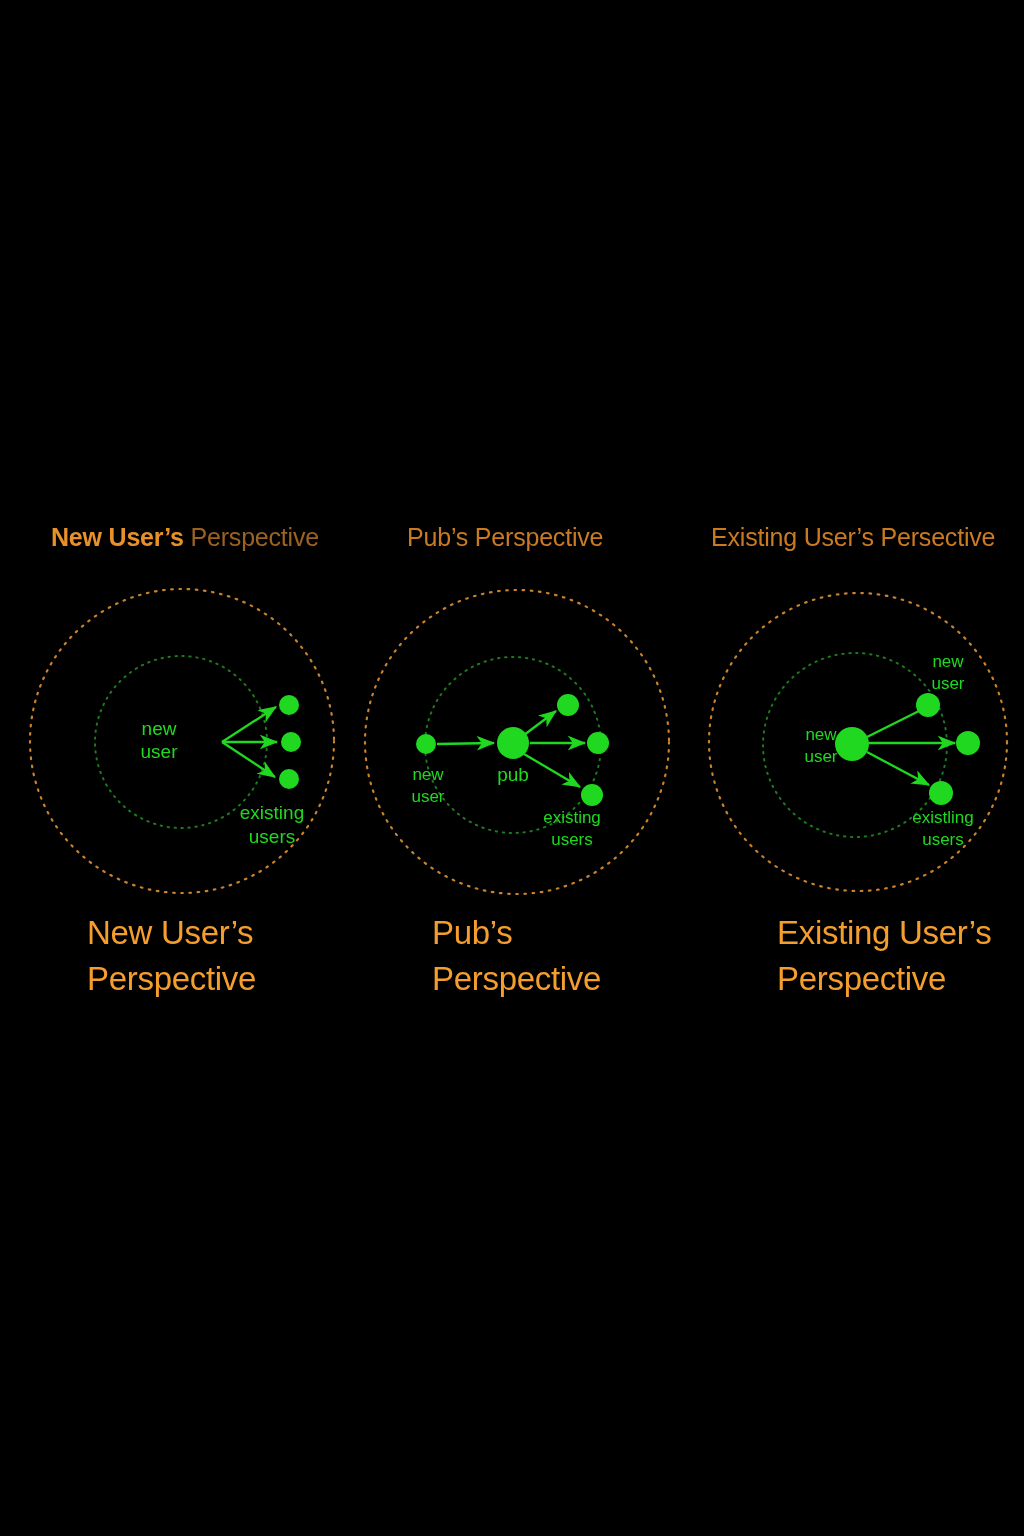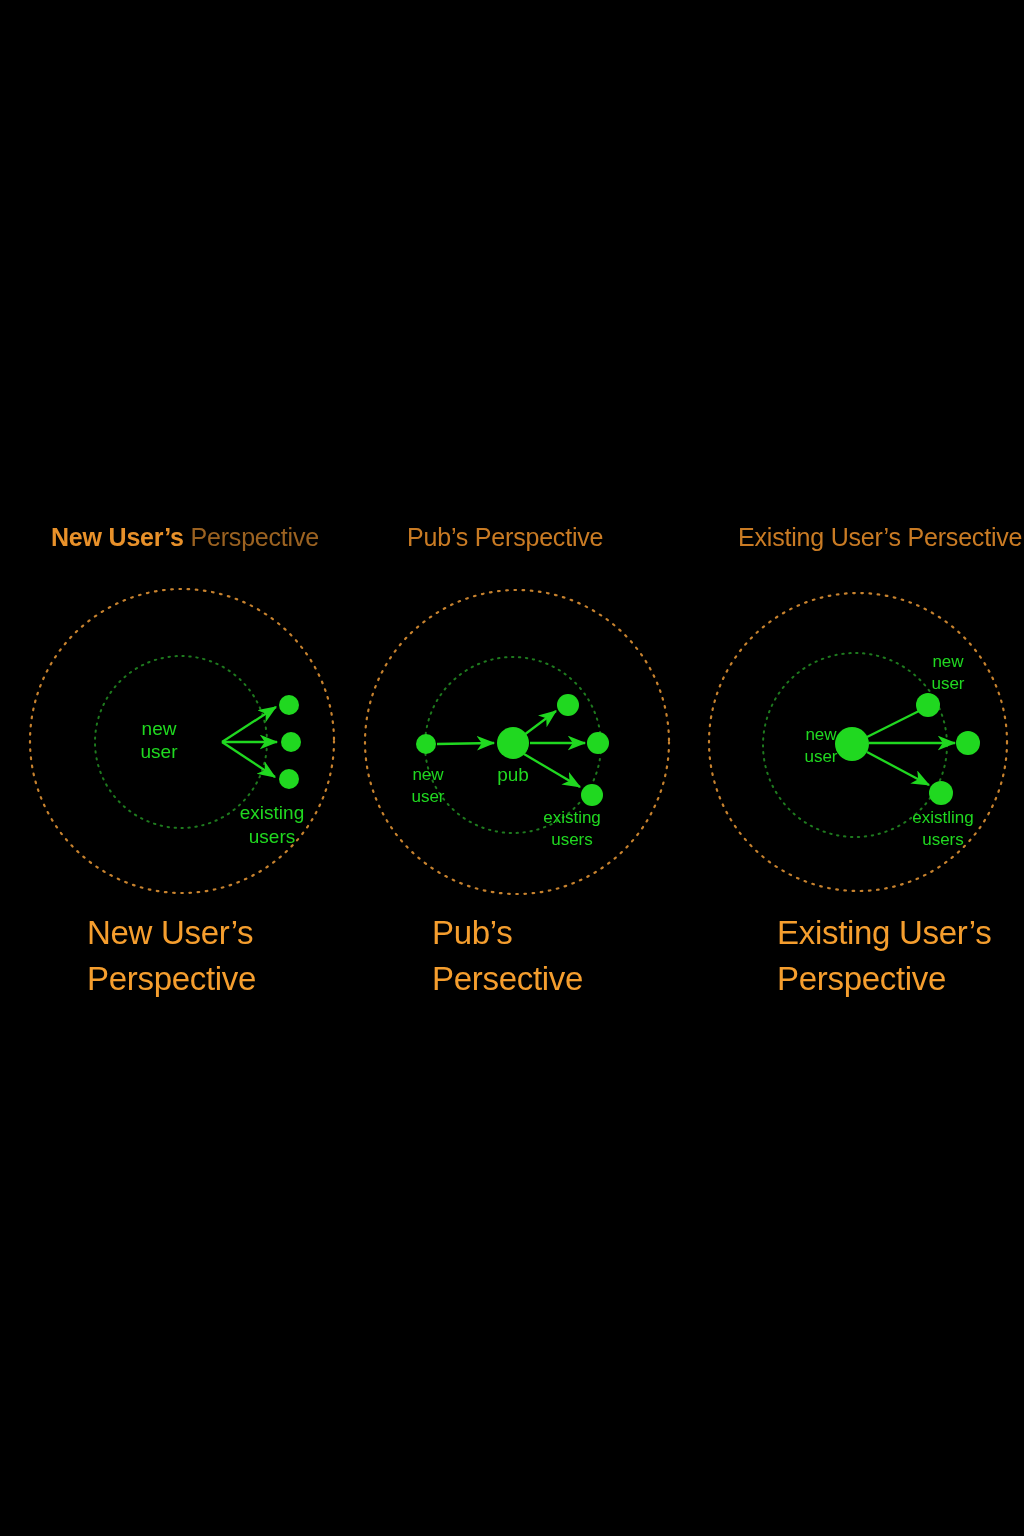--- a/index.html
+++ b/index.html
@@ -46,21 +46,21 @@
   .header .dim {
     color: #9B6221;
     font-weight: 400;
   }
   .header .mid {
     color: #C97B24;
     font-weight: 400;
   }
   #header-1 { left: 51px;  top: 0; }
   #header-2 { left: 407px; top: 0; }
-  #header-3 { left: 738px; top: 0; }
+  #header-3 { left: 711px; top: 0; }
 
   
   .panel {
     position: absolute;
     top: 580px;
     width: 330px;
     height: 330px;
   }
   #panel-1 { left: 17px; }
   #panel-2 { left: 352px; }
@@ -191,17 +191,17 @@
       </text>
       <text class="node-label small" x="250" y="243" text-anchor="middle">
         <tspan x="250" dy="0">existling</tspan><tspan x="250" dy="22">users</tspan>
       </text>
     </svg>
   </div>
 
   <div class="caption" id="caption-1">New User’s
 Perspective</div>
   <div class="caption" id="caption-2">Pub’s
-Persective</div>
+Perspective</div>
   <div class="caption" id="caption-3">Existing User’s
 Perspective</div>
 
 </div>
 
 </body></html>

